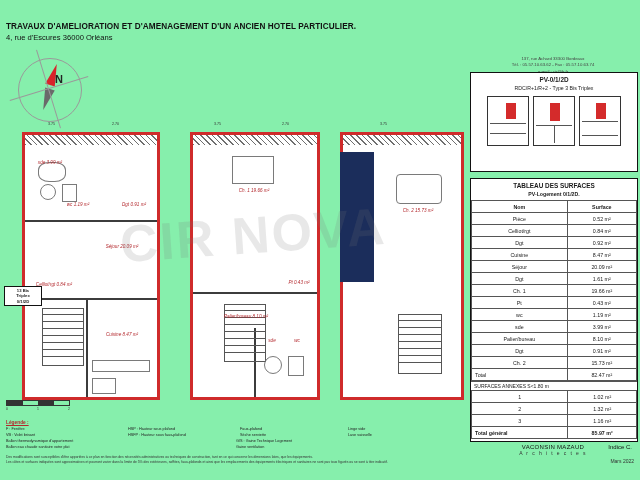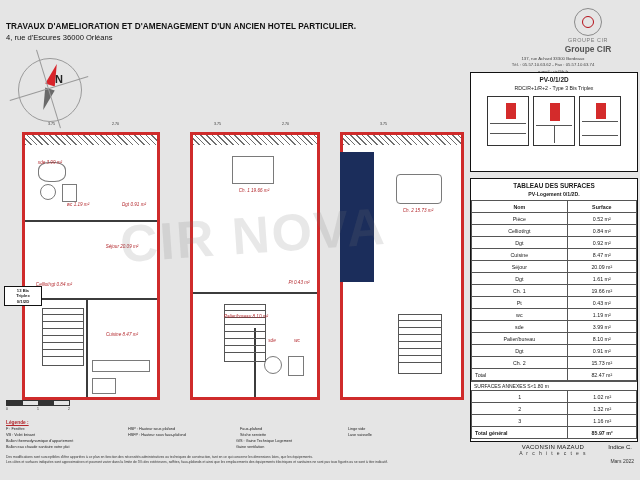--- a/index.html
+++ b/index.html
@@ -1,17 +1,17 @@
 <!DOCTYPE html>
 <html><head>
 <meta charset="utf-8">
 <style>
   html,body{margin:0;padding:0;background:#ffffff;}
   body{width:640px;height:480px;overflow:hidden;font-family:"Liberation Sans",sans-serif;color:#1a1a1a;}
-  #sheet{position:relative;width:640px;height:480px;background:#e5e5e5;text-decoration:underline;}
+  #sheet{position:relative;width:640px;height:480px;background:#86efac;text-decoration:underline;}
 
   
   .h-title{position:absolute;left:6px;top:22px;font-size:8.2px;font-weight:bold;letter-spacing:.1px;color:#111;}
   .h-sub{position:absolute;left:6px;top:33px;font-size:7.6px;color:#111;}
 
   .logo-wrap{position:absolute;left:540px;top:8px;width:96px;height:46px;text-align:center;}
   .logo-mark{width:26px;height:26px;margin:0 auto;border-radius:50%;border:1.6px solid #8b8b8b;position:relative;}
   .logo-mark:after{content:"";position:absolute;left:7px;top:7px;width:10px;height:10px;border-radius:50%;border:1.4px solid #b5121b;}
   .logo-txt{font-size:5.4px;color:#7a7a7a;letter-spacing:.6px;margin-top:1px;}
   .logo-name{font-size:8.4px;color:#555;margin-top:1px;font-weight:bold;}
@@ -82,25 +82,20 @@
 </style>
 </head>
 <body>
 
 <div id="sheet">
   <div class="frame"></div>
 
   <div class="h-title">TRAVAUX D'AMELIORATION ET D'AMENAGEMENT D'UN ANCIEN HOTEL PARTICULIER.</div>
   <div class="h-sub">4, rue d'Escures 36000 Orléans</div>
 
-  <div class="logo-wrap">
-    <div class="logo-mark"></div>
-    <div class="logo-txt">GROUPE CIR</div>
-    <div class="logo-name">Groupe CIR</div>
-  </div>
   <div class="logo-addr" style="white-space:pre-line;">137, rue Achard 33300 Bordeaux
 Tél. : 05.57.10.63.62 - Fax : 05.57.10.63.74
 e.mail : cir@fr.fr</div>
 
   <div class="compass">
     <div class="needle"></div>
     <div class="needle2"></div>
     <div class="n">N</div>
   </div>
   <div class="cross-h"></div>

